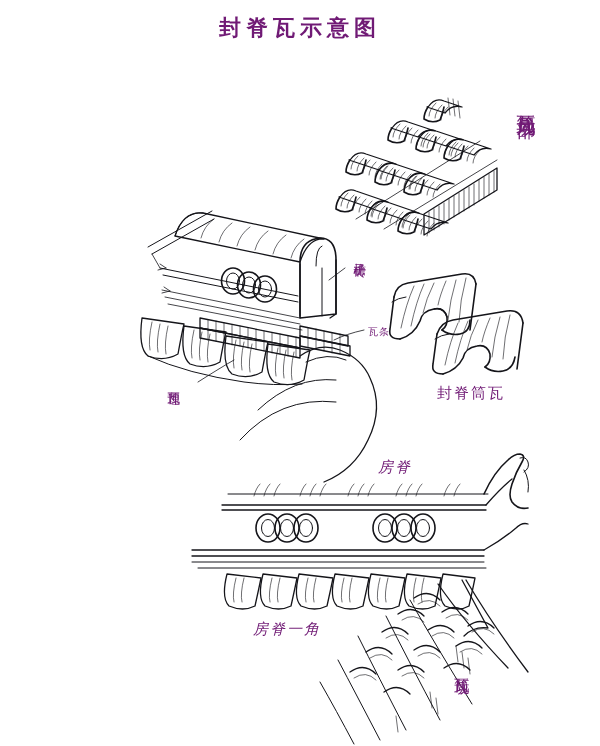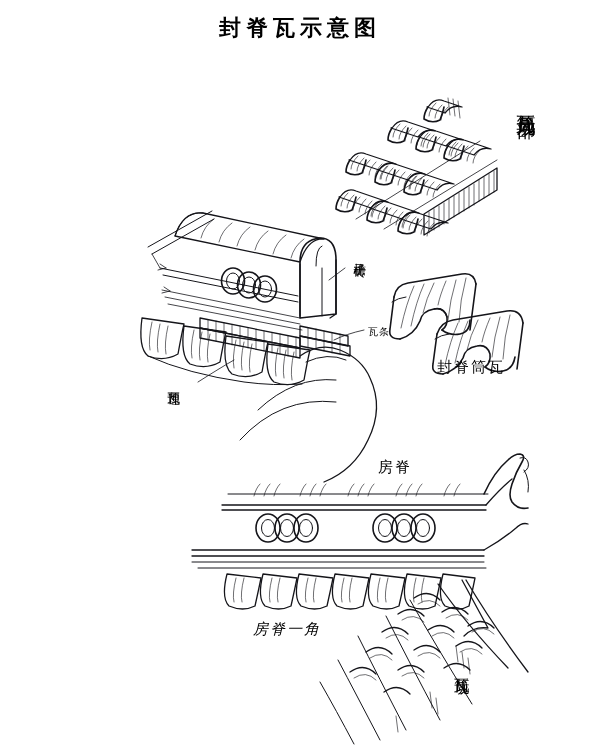--- a/index.html
+++ b/index.html
@@ -7,30 +7,30 @@
   body{width:600px;height:746px;overflow:hidden;position:relative;
        font-family:"DejaVu Sans","Liberation Sans",sans-serif;color:#111;}
   #sheet{position:absolute;inset:0;background:#ffffff;}
   svg.draw{position:absolute;left:0;top:0;width:600px;height:746px;overflow:visible;}
   .ink{fill:none;stroke:#15151a;stroke-linecap:round;stroke-linejoin:round;}
   .w16{stroke-width:1.6;}
   .w13{stroke-width:1.3;}
   .w10{stroke-width:1.0;}
   .w08{stroke-width:0.8;}
   .w06{stroke-width:0.62;}
-  .lbl{position:absolute;color:#000000;letter-spacing:1px;
+  .lbl{position:absolute;color:#701a75;letter-spacing:1px;
        font-family:"DejaVu Sans","Liberation Sans",sans-serif;}
   .vlbl{writing-mode:vertical-rl;text-orientation:upright;line-height:1.05;}
   #title{left:0;right:0;top:13px;text-align:center;font-size:22px;font-weight:600;letter-spacing:5px;}
   #lab-tongwa-long-jubu{left:516px;top:100px;font-size:19px;}
   #lab-yanzizhuan{left:352px;top:253px;font-size:12.5px;line-height:1.25;}
   #lab-watiao{left:368px;top:325px;font-size:10px;}
   #lab-yumaiwa{left:166px;top:382px;font-size:12.5px;line-height:1.25;}
-  #lab-fengjitongwa{left:437px;top:358px;font-size:15px;letter-spacing:2px;}
-  #lab-fangji{left:378px;top:458px;font-size:15px;letter-spacing:2px;}
+  #lab-fengjitongwa{left:437px;top:384px;font-size:15px;letter-spacing:2px;}
+  #lab-fangji{left:378px;top:458px;font-size:15px;letter-spacing:2px;font-style:italic;}
   #lab-fangjiyijiao{left:253px;top:620px;font-size:15px;letter-spacing:2px;font-style:italic;}
   #lab-tongwalong{left:453px;top:666px;font-size:15px;}
 </style>
 </head>
 <body>
 
 <div id="sheet">
 
   <svg class="draw" viewBox="0 0 600 746">
 

